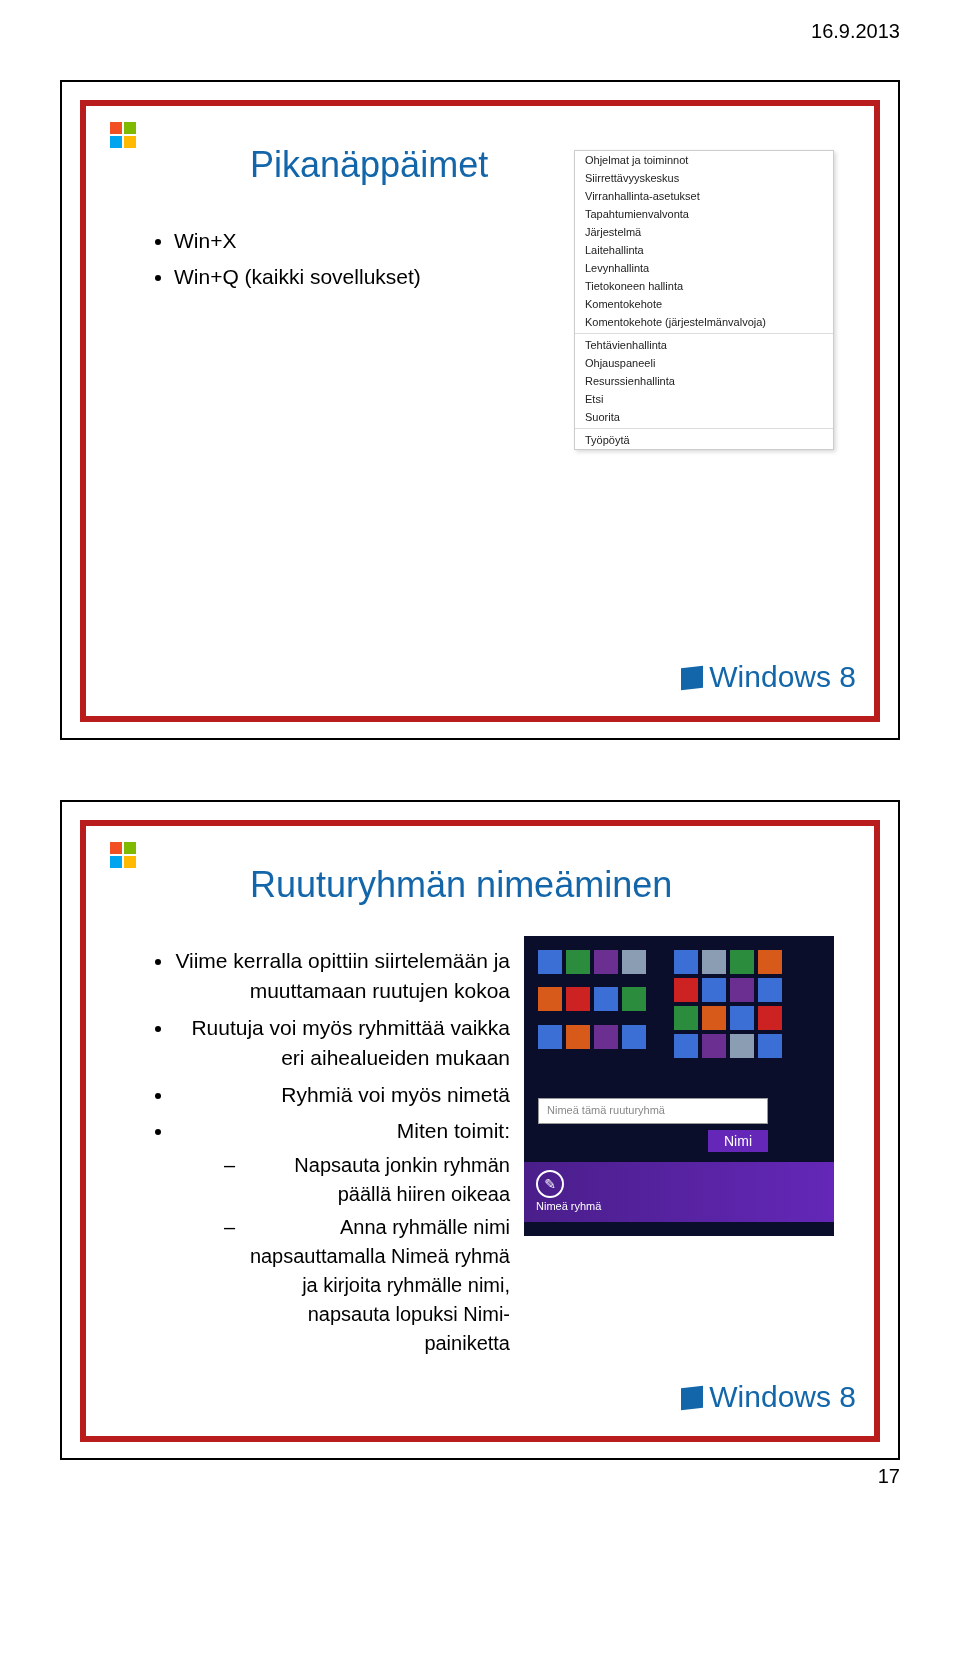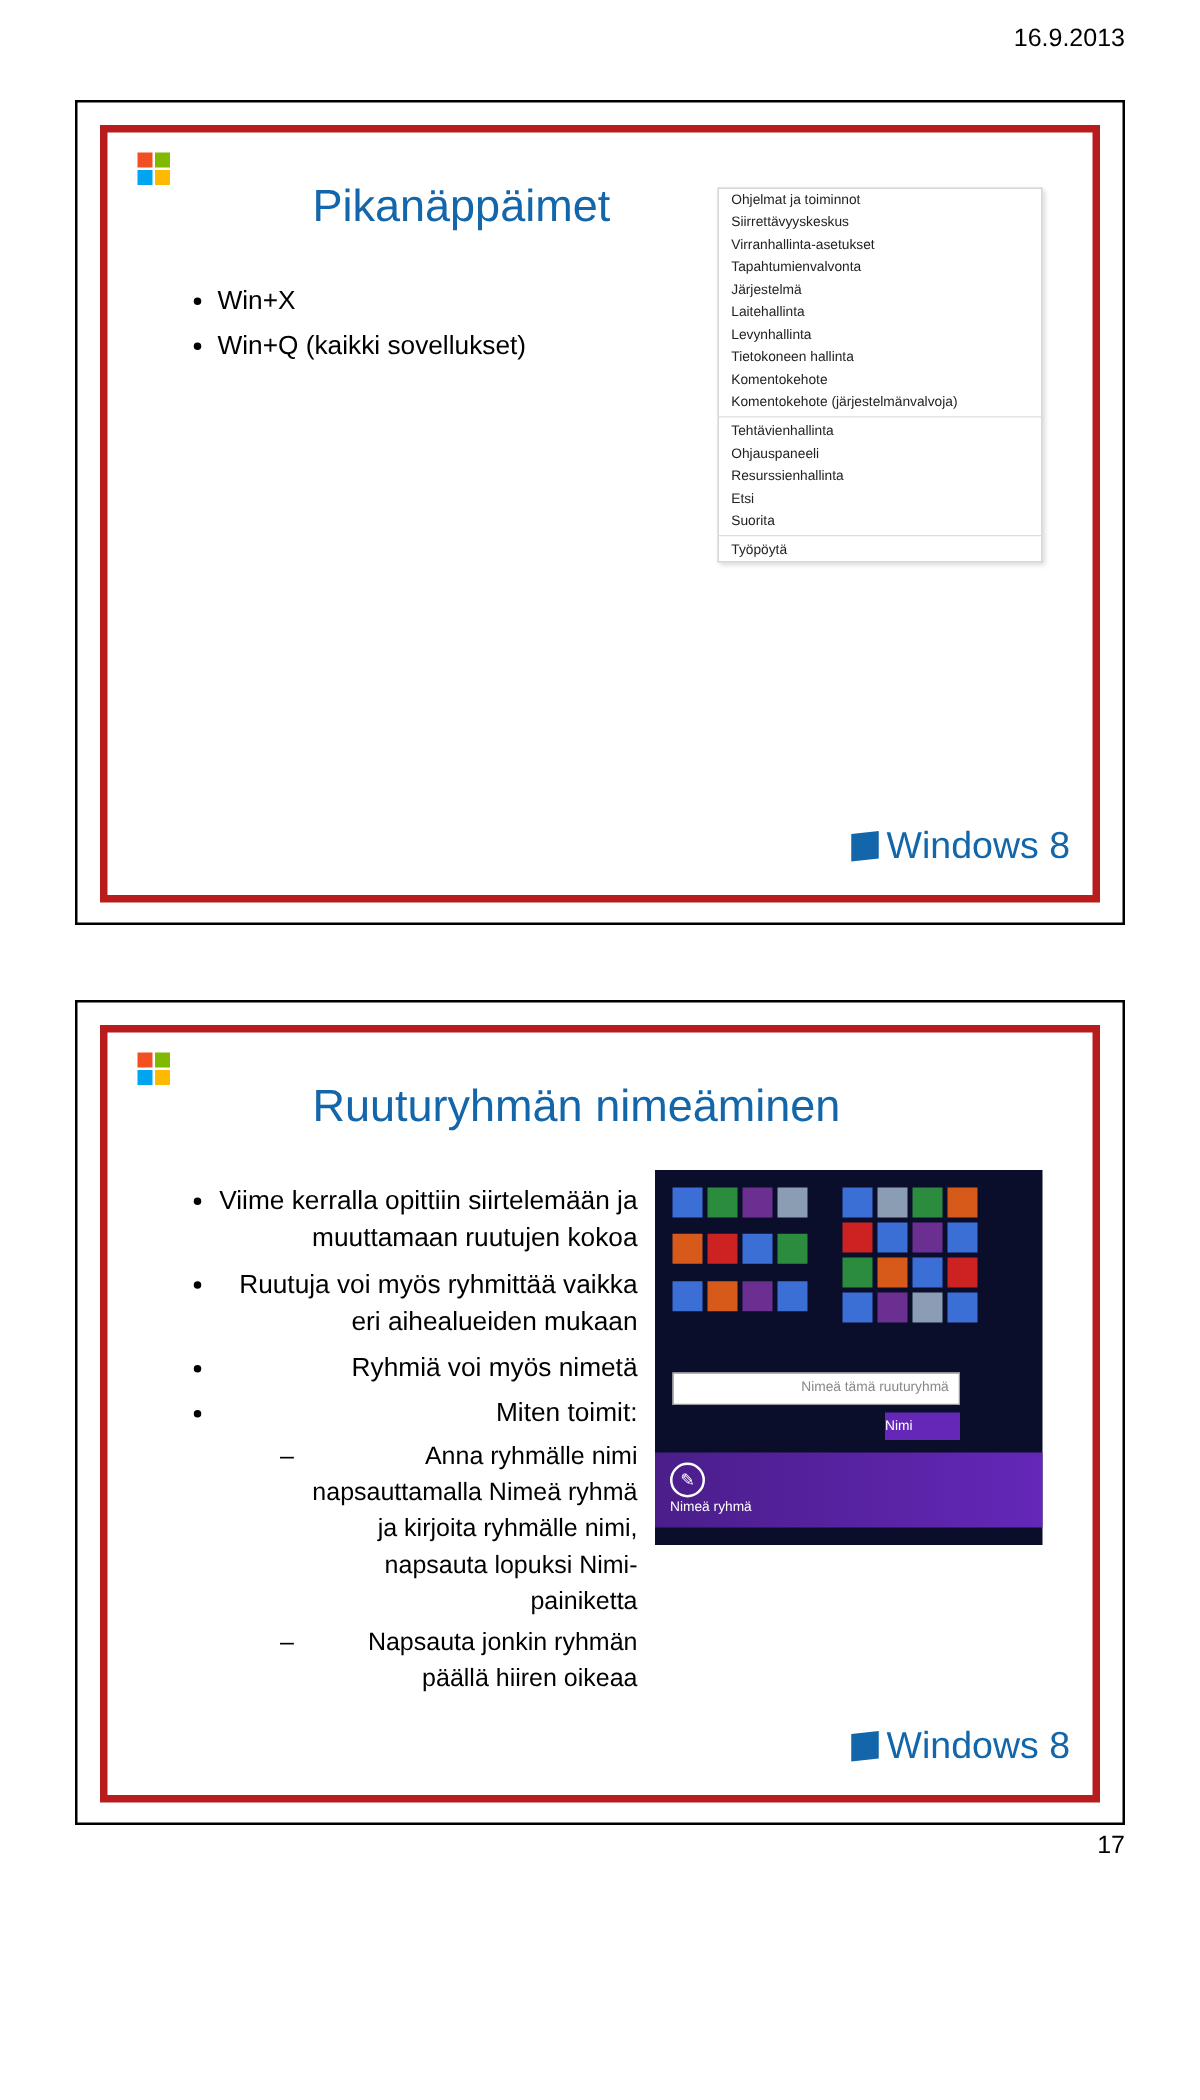--- a/index.html
+++ b/index.html
@@ -126,31 +126,30 @@
   .grp .t.w { background:#8a9db3; }
   .namebox {
     margin-top: 40px;
     background: #fff;
     border:1px solid #999;
     height: 26px;
     width: 230px;
     font-size: 11px;
     color:#888;
     padding: 5px 8px;
-    text-align: right;
   }
   .nimi-btn {
     margin-top: 6px;
     margin-left: 170px;
     width: 60px;
     height: 22px;
     background: #6427b8;
     color:#fff;
-    font-size:11px;
-    text-align:left;
+    font-size:14px;
+    text-align:center;
     line-height:22px;
   }
   .purplebar {
     margin-top: 10px;
     height: 60px;
     background: linear-gradient(to right,#4a1e8a,#6427b8);
     margin-left:-14px; margin-right:-14px; margin-bottom:-14px;
     padding:8px 12px;
     color:#fff;
     font-size:11px;
@@ -216,22 +215,22 @@
       <div class="slide-title">Ruuturyhmän nimeäminen</div>
 
       <div class="s2content">
         <ul class="bullets bshort">
           <li>Viime kerralla opittiin siirtelemään ja muuttamaan ruutujen kokoa</li>
           <li>Ruutuja voi myös ryhmittää vaikka eri aihealueiden mukaan</li>
           <li>Ryhmiä voi myös nimetä</li>
           <li>
             <span>Miten toimit:</span>
             <ul class="subbullets">
+              <li>Napsauta jonkin ryhmän päällä hiiren oikeaa</li>
               <li>Anna ryhmälle nimi napsauttamalla Nimeä ryhmä ja kirjoita ryhmälle nimi, napsauta lopuksi Nimi-painiketta</li>
-              <li>Napsauta jonkin ryhmän päällä hiiren oikeaa</li>
             </ul>
           </li>
         </ul>
       </div>
 
       <div class="tileshot">
         <div class="tilegrid">
           <div class="grp">
             <span class="t"></span>
               <span class="t g"></span>

